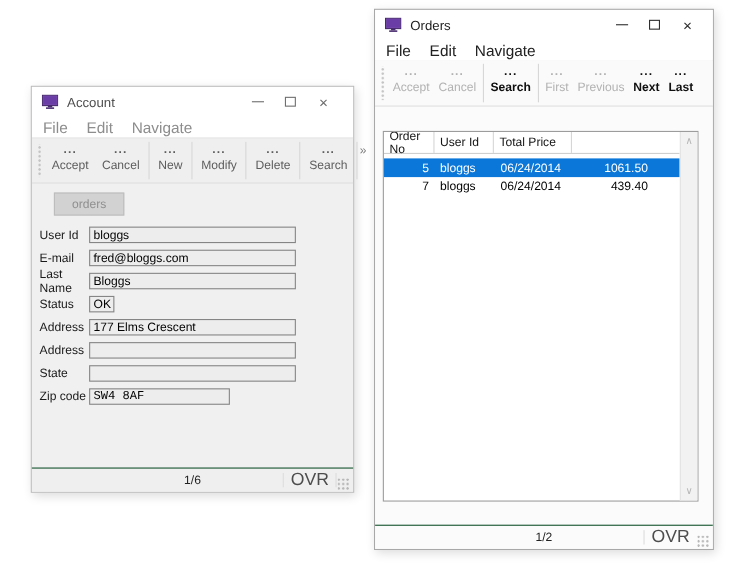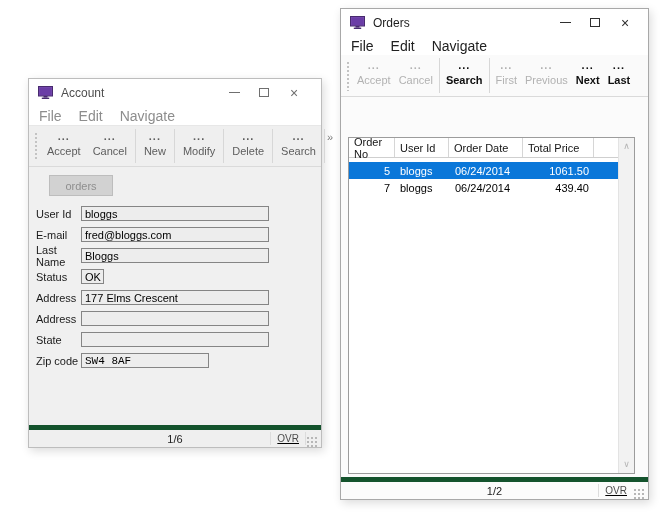--- a/index.html
+++ b/index.html
@@ -65,21 +65,21 @@
 
   .form { position:absolute; left:7px; top:39px; }
   .frow { display:flex; align-items:center; height:15px; margin-bottom:6px; }
   .flabel { width:45px; font-size:11px; color:#1a1a1a; flex:none; }
   .ffield { width:188px; height:15px; background:#ededed; border:1px solid #858585;
     font-size:11px; color:#000; padding:0 3px; display:flex; align-items:center;
     overflow:hidden; white-space:nowrap; }
   .ffield.tiny  { width:23px; }
   .ffield.short { width:128px;font-family:Liberation Mono, monospace; }
 
-  .table-wrap { position:absolute; left:7px; top:40px; width:287px; height:337px;
+  .table-wrap { position:absolute; left:7px; top:22px; width:287px; height:337px;
     background:#ffffff; border:1px solid #9c9c9c; display:flex;justify-content:center; }
   .table-main { flex:1; display:flex; flex-direction:column; overflow:hidden; }
   .thead { display:flex; height:20px; flex:none; border-bottom:1px solid #cfcfcf; }
   .th { font-size:11px; color:#151515; display:flex; align-items:center;
         padding-left:5px; border-right:1px solid #d6d6d6; }
   .c1 { width:46px; flex:none; } .c2 { width:54px; flex:none; }
   .c3 { width:74px; flex:none; } .c4 { width:71px; flex:none; }
   .c5 { flex:1; border-right:none; }
   .tgap { height:4px; flex:none; }
   .trow { display:flex; height:17px; flex:none; font-size:11px; color:#000; align-items:center; }
@@ -87,28 +87,28 @@
   .td { overflow:hidden; white-space:nowrap; }
   .td.c1 { text-align:right; padding-right:5px; }
   .td.c2 { padding-left:5px; }
   .td.c3 { padding-left:6px; }
   .td.c4 { text-align:right; padding-right:5px; }
   .vscroll { width:16px; flex:none; background:#f2f2f2; border-left:1px solid #e3e3e3;
     display:flex; flex-direction:column; justify-content:space-between; align-items:center; }
   .scroll-arrow { font-size:9px; color:#b5b5b5; padding:4px 0; line-height:9px; }
 
   .statusbar { height:22px; flex:none; position:relative; display:flex; align-items:center;
-               border-top:5px solid #14532d;text-decoration:underline; }
+               border-top:1px solid #14532d; }
   #account-window .statusbar { background:#efefef; }
   #orders-window  .statusbar { background:#fbfbfb; }
   .page-indicator { position:absolute; left:0; right:0; text-align:center;
                     font-size:11px; color:#222; }
   .status-right { margin-left:auto; display:flex; align-items:center; height:100%; z-index:1; }
   .ssep { width:1px; height:13px; background:#dcdcdc; }
-  .ovr { font-size:10px; color:#4d4d4d; padding:0 6px; }
+  .ovr { font-size:16px; color:#4d4d4d; padding:0 6px; }
   .grip { width:11px; height:11px; margin:8px 3px 1px 1px;
     background-image:radial-gradient(circle, #b7b7b7 1px, rgba(0,0,0,0) 1.2px);
     background-size:4px 4px; background-position:bottom right; background-repeat:repeat; }
 </style>
 </head>
 <body>
 
 <div class="window" id="account-window">
   <div class="chrome">
     <div class="titlebar">
@@ -283,21 +283,20 @@
       <span class="tlabel">Last</span>
     </div>
   </div>
 
   <div class="client">
     <div class="table-wrap">
       <div class="table-main">
         <div class="thead">
           <div class="th c1">Order No</div>
           <div class="th c2">User Id</div>
-          <div class="th c3">Order Date</div>
           <div class="th c4">Total Price</div>
           <div class="th c5"></div>
         </div>
         <div class="tgap"></div>
         <div class="trow selected">
           <div class="td c1">5</div>
           <div class="td c2">bloggs</div>
           <div class="td c3">06/24/2014</div>
           <div class="td c4">1061.50</div>
           <div class="td c5"></div>

